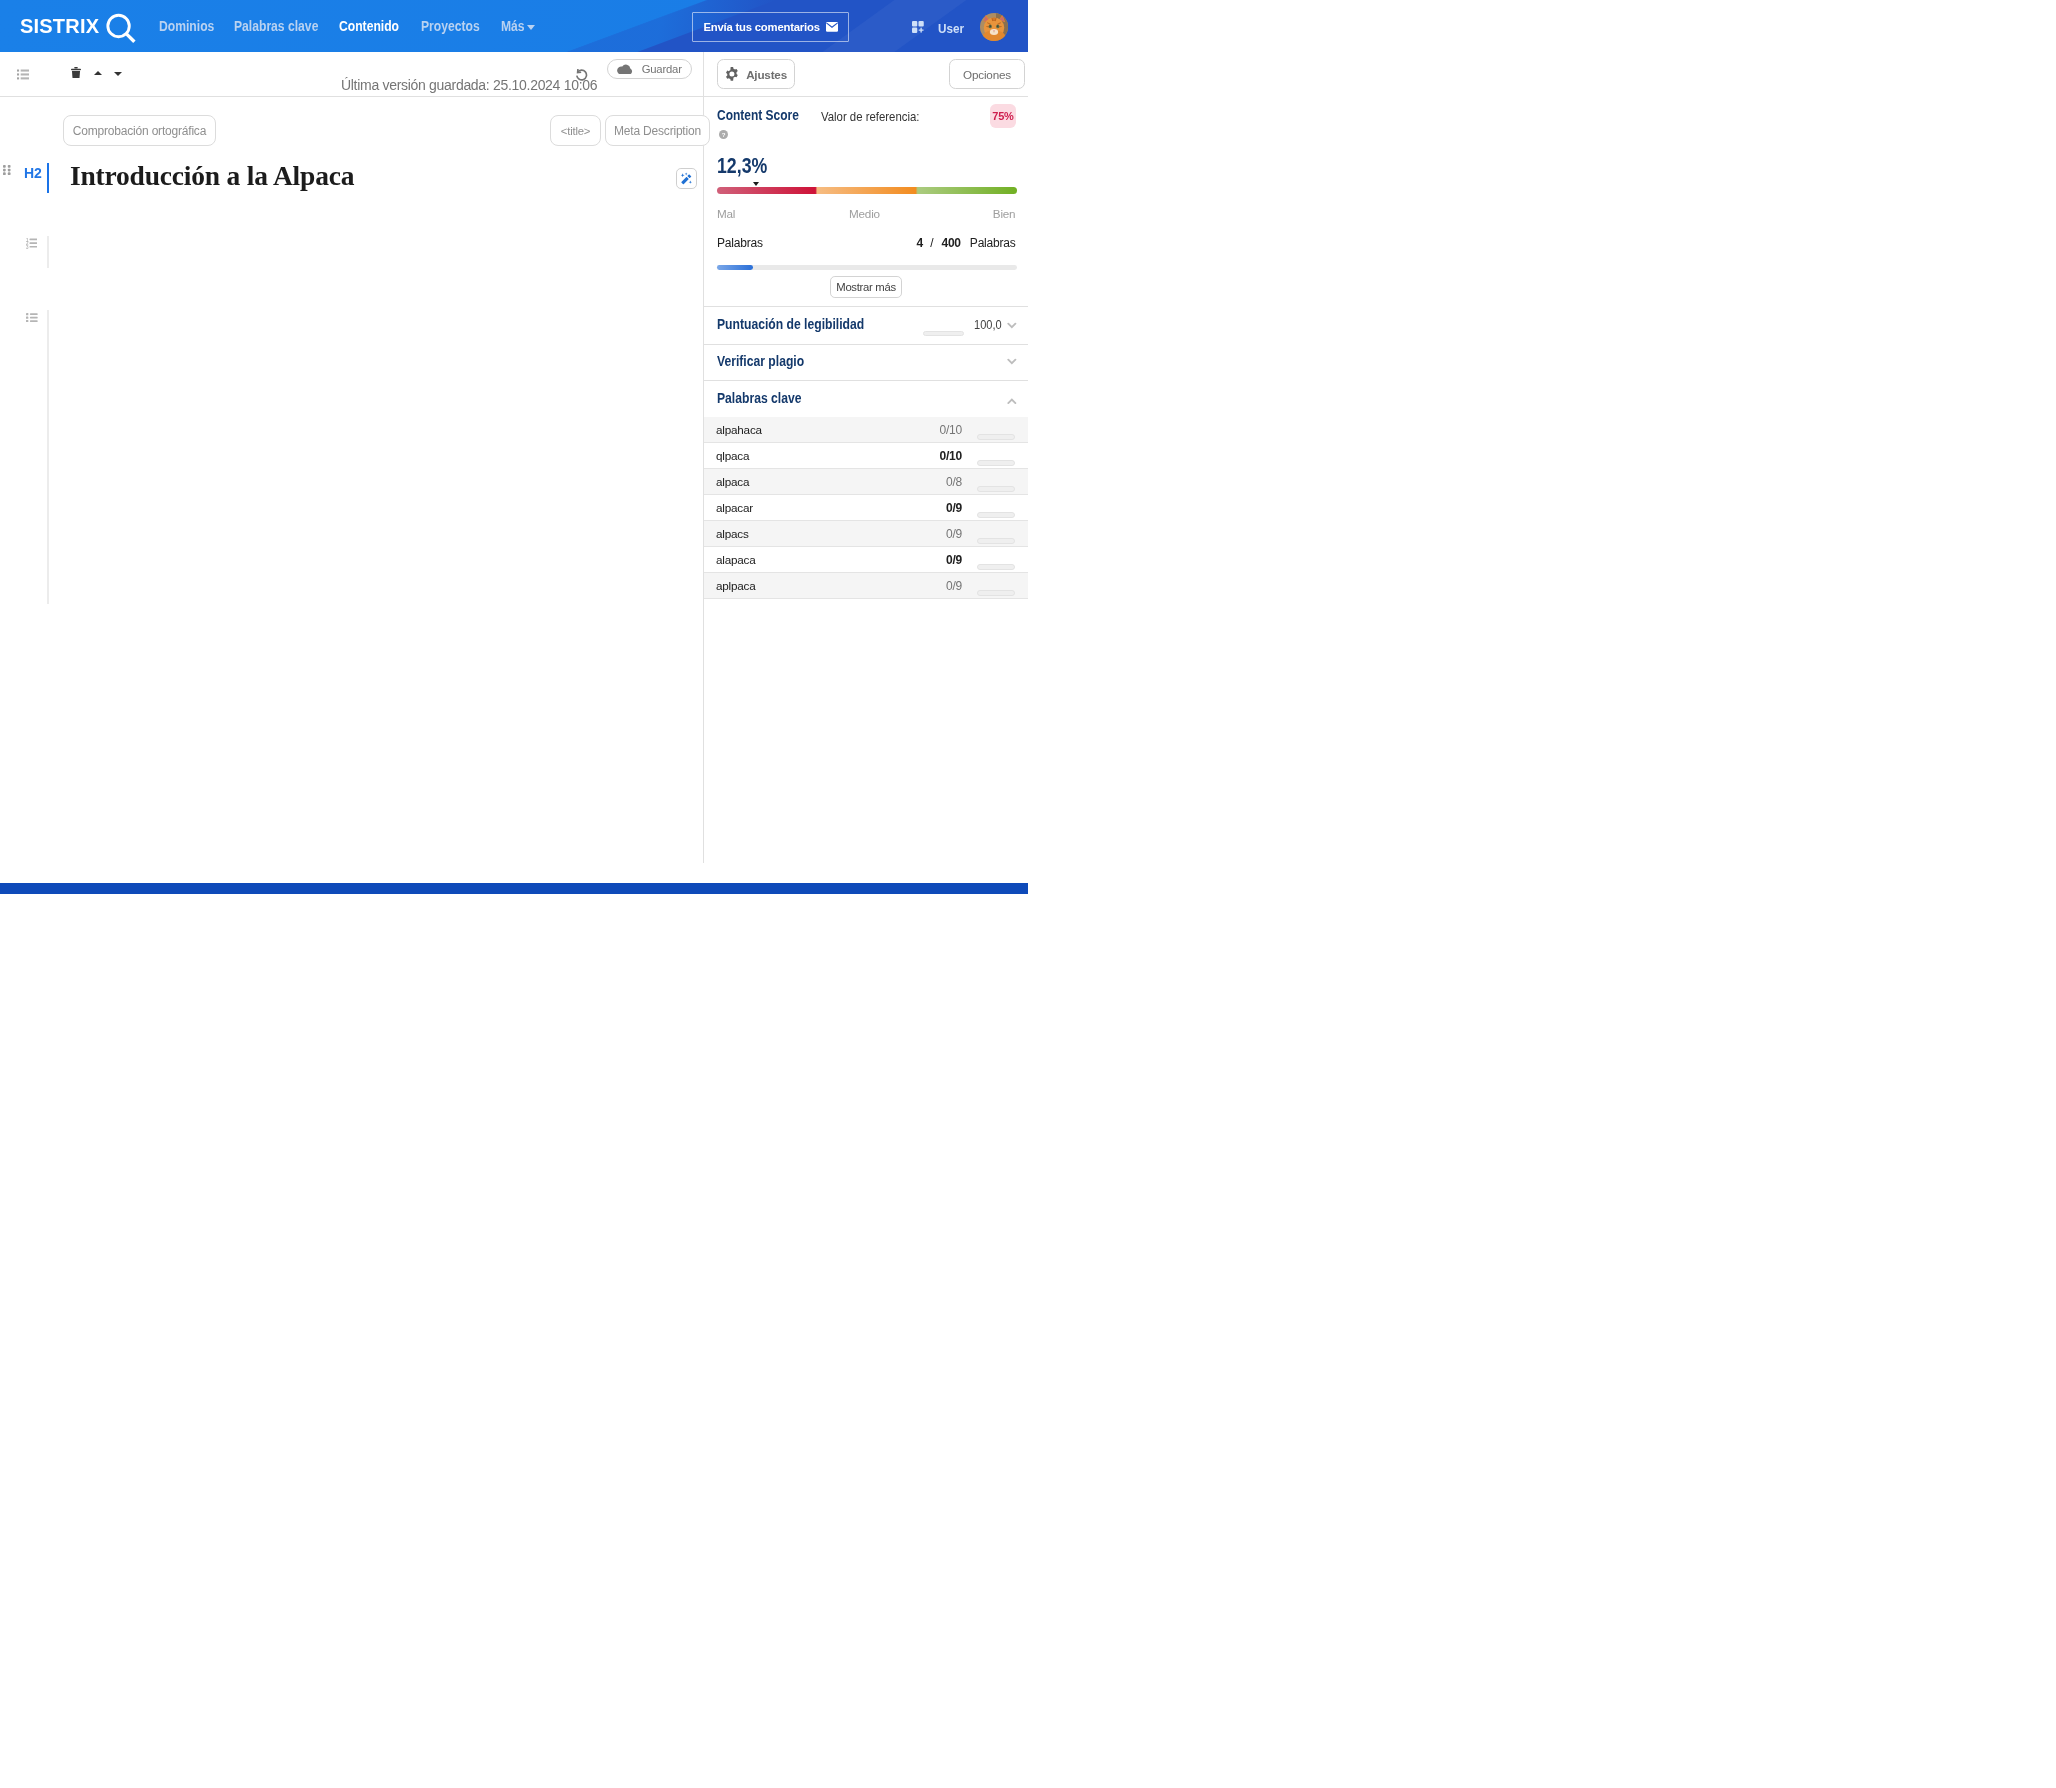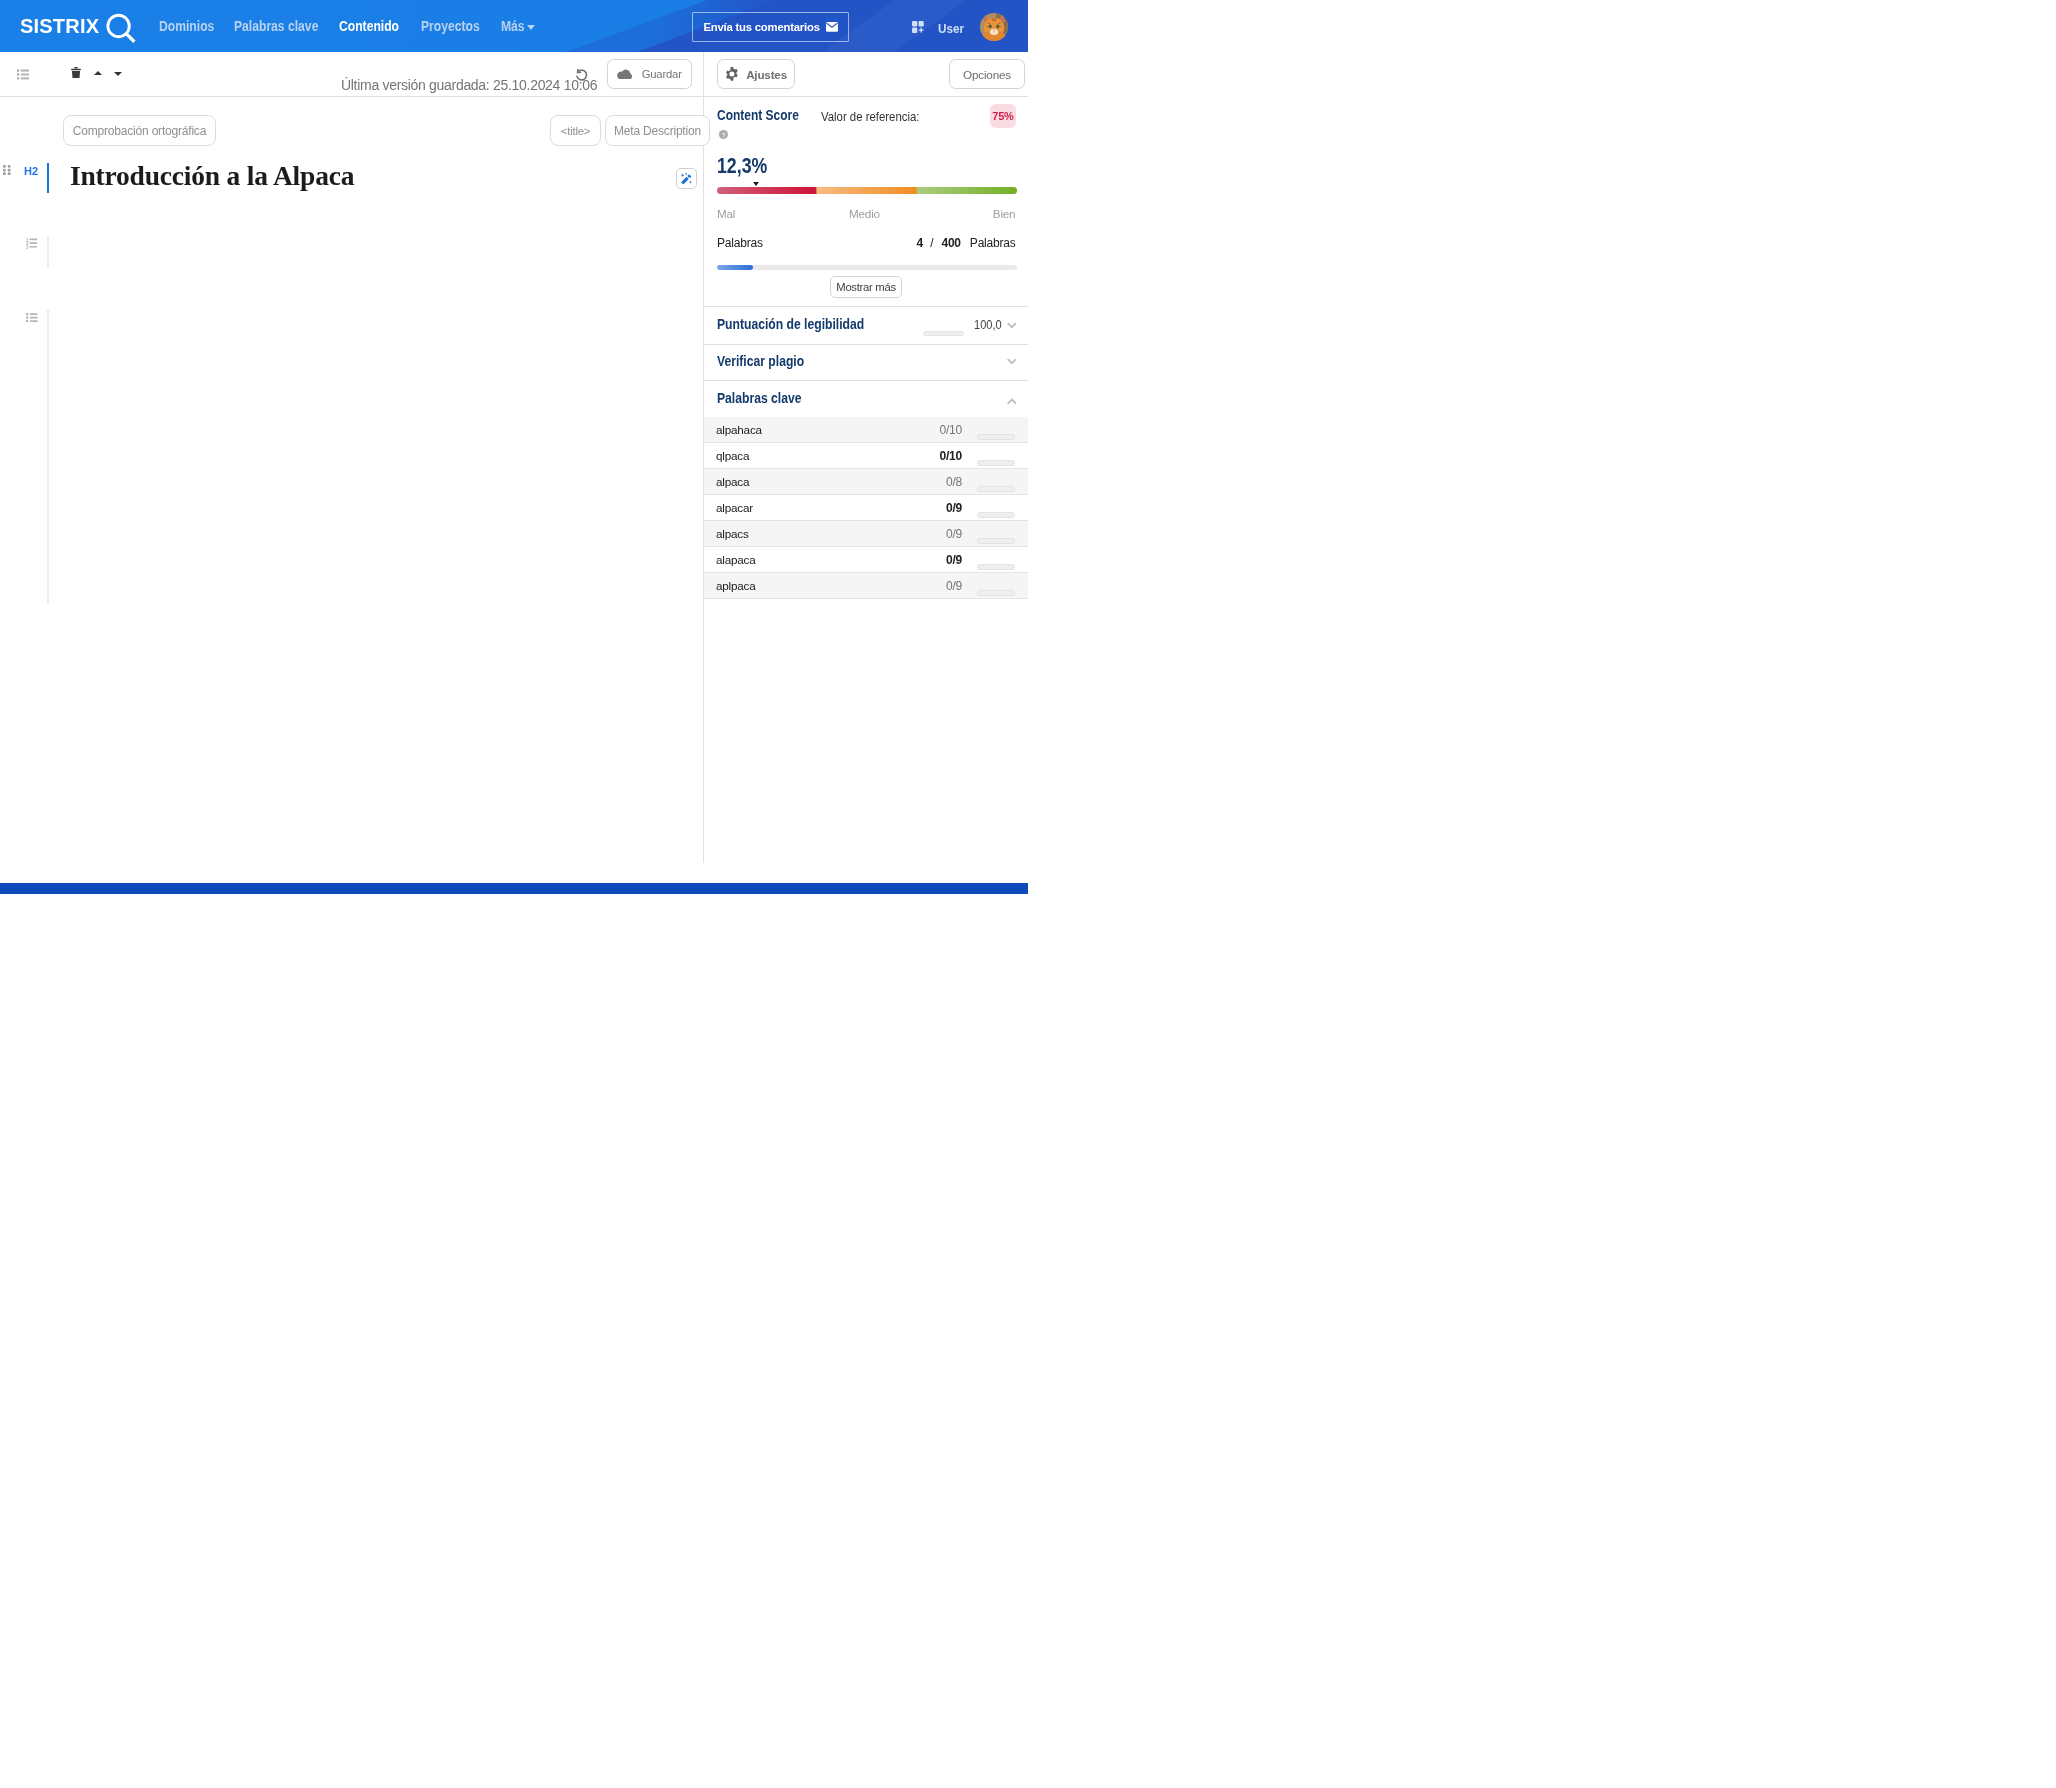--- a/index.html
+++ b/index.html
@@ -24,34 +24,34 @@
   .navitem.active { color:#fff; }
   #caret-mas { position:absolute; left:527px; top:25px; width:0; height:0; border-left:4.5px solid transparent; border-right:4.5px solid transparent; border-top:5.3px solid #b9d2f1; }
   #fbbtn { position:absolute; left:692px; top:11.7px; width:157px; height:30px; border:1.2px solid rgba(255,255,255,0.55); border-radius:1px; display:flex; align-items:center; justify-content:center; color:#fff; font-size:11.3px; font-weight:bold; letter-spacing:-0.2px; }
   #usr { position:absolute; left:938px; top:2.4px; height:52px; display:flex; align-items:center; color:#cfe0f8; font-size:13px; font-weight:bold; transform:scaleX(0.9); transform-origin:left center; }
   #avatar { position:absolute; left:980px; top:12.6px; width:28px; height:28px; border-radius:50%; overflow:hidden; }
 
   
   #toolbar { position:absolute; left:0; top:52px; width:1028px; height:45px; background:#fff; border-bottom:0.8px solid #e0e0e0; }
   #savedtext { position:absolute; left:341px; top:77px; font-size:14px; letter-spacing:-0.3px; color:#757575; }
   .btn { position:absolute; background:#fff; border:0.8px solid #d3d3d3; border-radius:6.5px; display:flex; align-items:center; justify-content:center; color:#757575; }
-  #btn-guardar { left:607px; top:59px; width:85px; height:30px; font-size:11.3px; letter-spacing:-0.2px; gap:9px; }
+  #btn-guardar { left:607px; top:59px; width:85px; height:20px; font-size:11.3px; letter-spacing:-0.2px; gap:9px;border-radius:11px; }
   #btn-ajustes { left:717px; top:59px; width:78px; height:30px; font-size:11.7px; letter-spacing:-0.2px; gap:7.3px; color:#6e6e6e;font-weight:bold;}
   #btn-opciones { left:949px; top:59px; width:76px; height:30px; font-size:11.7px; letter-spacing:-0.2px; color:#6e6e6e;}
 
   
   #vdiv { position:absolute; left:703px; top:52px; width:0.8px; height:811px; background:#e0e0e0; }
 
   
   .pillbtn { position:absolute; background:#fff; border:0.8px solid #dcdcdc; border-radius:8px; display:flex; align-items:center; justify-content:center; color:#8f8f8f;margin-left:16px; }
   #btn-spell { left:47px; top:115px; width:153px; height:31px; font-size:12px; letter-spacing:-0.2px; color:#8f8f8f; }
   #btn-title { left:534px; top:115px; width:51px; height:31px; font-size:11.3px; letter-spacing:-0.2px; }
   #btn-meta { left:589px; top:115px; width:105px; height:31px; font-size:12px; letter-spacing:-0.2px; }
 
-  #h2label { position:absolute; left:24px; top:165px; font-size:11px; font-weight:bold; color:#2176e6; }
+  #h2label { position:absolute; left:24px; top:165px; font-size:14px; font-weight:bold; color:#2176e6; }
   #hbar { position:absolute; left:47px; top:163px; width:1.8px; height:30px; background:#1a73e8; }
   #heading { position:absolute; left:70px; top:160px; font-family:"Liberation Serif", serif; font-weight:bold; font-size:27.5px; letter-spacing:-0.2px; color:#1c1c1c; }
   #wandbtn { position:absolute; left:676px; top:168px; width:20.6px; height:21px; border:0.8px solid #cfcfcf; border-radius:4.9px; background:#fff; display:flex; align-items:center; justify-content:center; }
 
   .lbar { position:absolute; width:1.8px; background:#ececec; }
   #lbar1 { left:47px; top:236px; height:32px; }
   #lbar2 { left:47px; top:310px; height:294px; }
   .navy { color:#14396b; font-weight:bold; }
   #cs-title { position:absolute; left:717px; top:107px; font-size:14.6px; transform:scaleX(0.82); transform-origin:left top; white-space:nowrap; }
   #cs-ref { position:absolute; left:821px; top:109px; font-size:13px; color:#333; transform:scaleX(0.875); transform-origin:left top; white-space:nowrap; }

